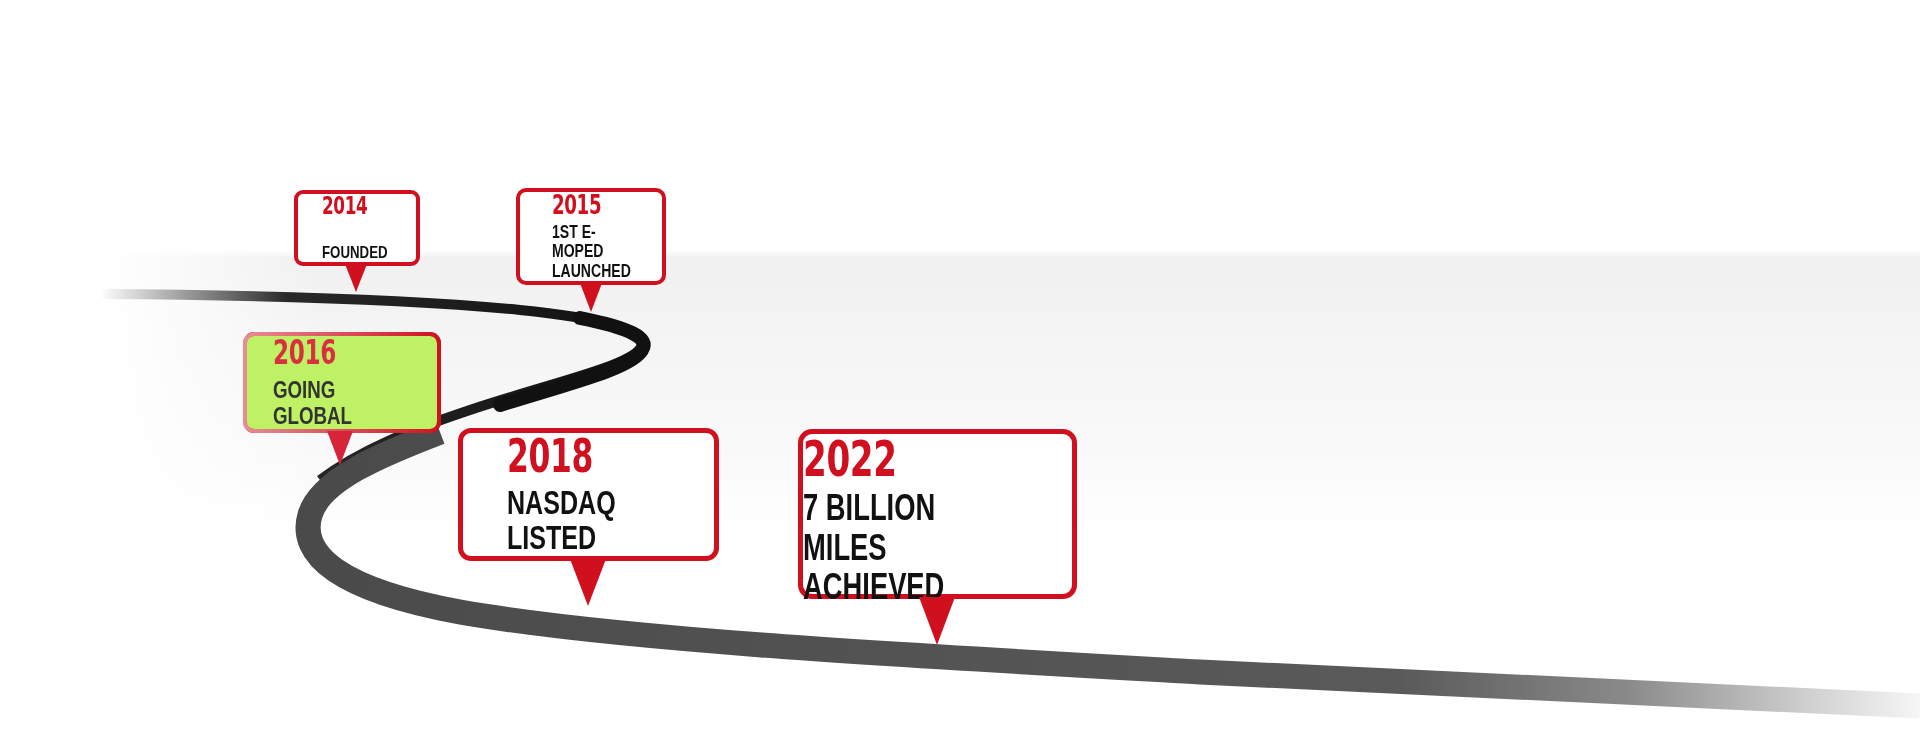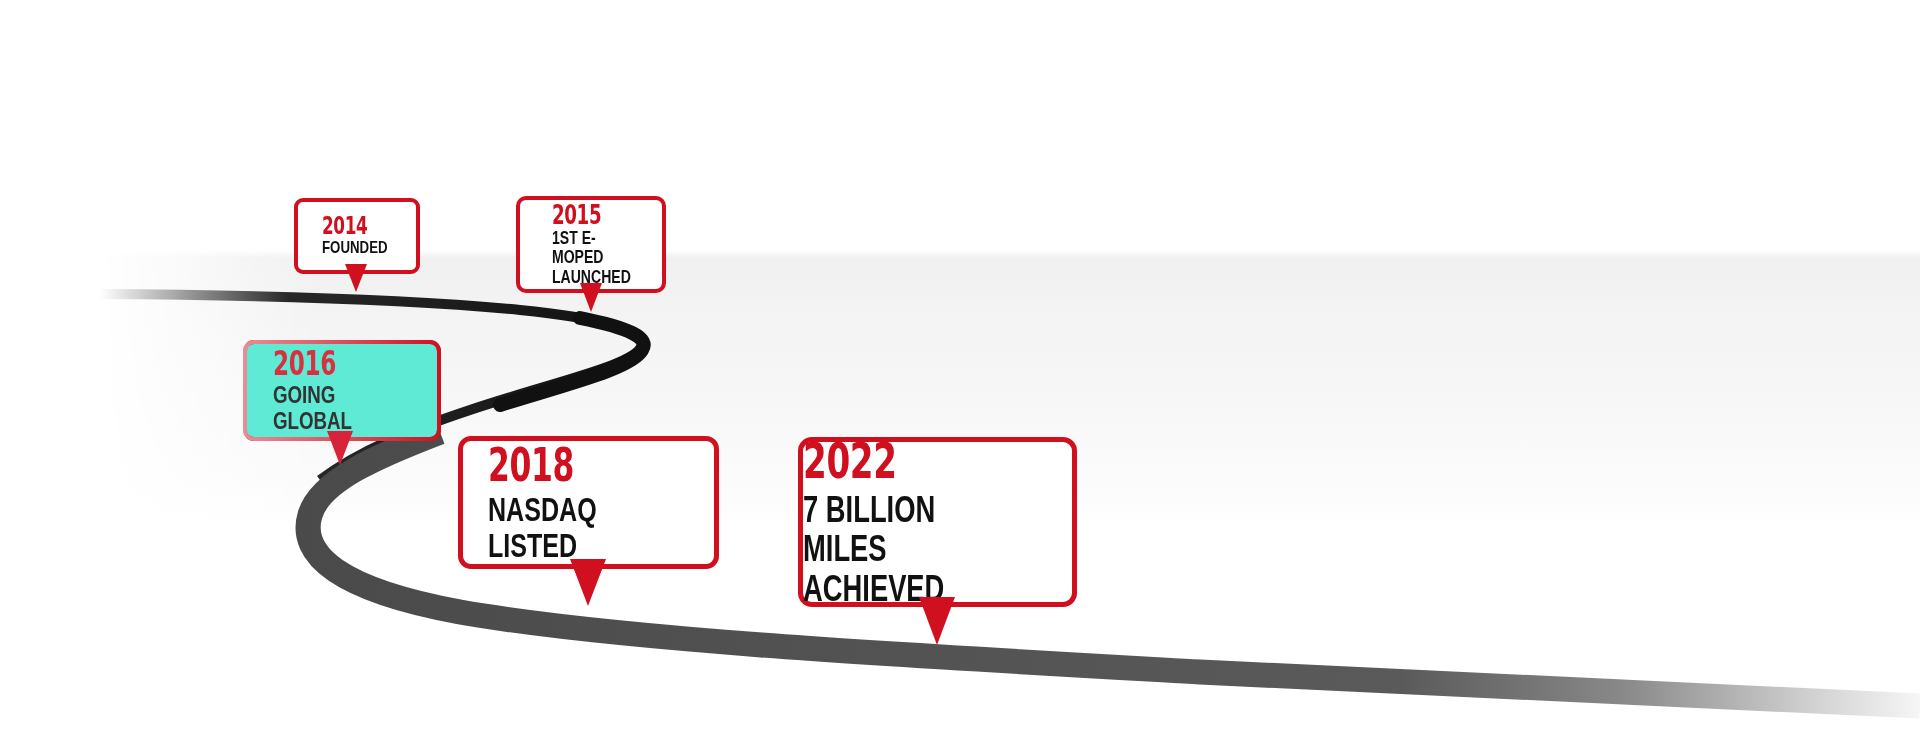--- a/index.html
+++ b/index.html
@@ -32,28 +32,28 @@
     }
     svg.road {
       position: absolute;
       left: 0; top: 0;
     }
     .marker {
       position: absolute;
     }
     .bubble {
       position: absolute;
-      left: 0; top: 8px;
+      left: 0; top: 0;
       box-sizing: border-box;
       background: #ffffff;
       border-style: solid;
       border-color: #d0101e;
       display: flex;
       flex-direction: column;
-      justify-content: center;
+      justify-content: space-between;
     }
     .pointer {
       position: absolute;
       width: 0; height: 0;
       border-left-style: solid;
       border-right-style: solid;
       border-top-style: solid;
       border-left-color: transparent;
       border-right-color: transparent;
       border-top-color: #d0101e;
@@ -88,41 +88,41 @@
     .m2015 .year { font-size: 26px; transform: scaleX(0.78); }
     .m2015 .label { font-size: 18px; transform: scaleX(0.78); margin-top: 1px; }
     .m2015 .pointer { left: 64px; top: 95px; border-left-width: 11px; border-right-width: 11px; border-top-width: 29px; }
 
     
     .m2016 { left: 243px; top: 332px; }
     .m2016 .bubble {
       width: 198px; height: 101px; border-width: 4px; border-radius: 11px; padding-left: 26px;
       border-color: #d0101e;
       border-left-color: #e28b93;
-      background: #5eead4;
+      background: #bef264;
     }
     .m2016 .bubble::before {
       content: "";
       position: absolute;
       left: -4px; top: -4px; right: -4px; bottom: -4px;
       border-radius: 11px;
       border: 4px solid transparent;
       background: linear-gradient(to right, #e68e96, #d0101e) border-box;
       -webkit-mask: linear-gradient(#000 0 0) padding-box, linear-gradient(#000 0 0);
       -webkit-mask-composite: xor;
       mask-composite: exclude;
       pointer-events: none;
     }
     .m2016 .year { font-size: 33px; transform: scaleX(0.78); color: #d8303f; }
     .m2016 .label { font-size: 24px; transform: scaleX(0.78); margin-top: 2px; color: #333333; }
     .m2016 .pointer { left: 84px; top: 99px; border-left-width: 13px; border-right-width: 13px; border-top-width: 34px; border-top-color: #d7243a; }
 
     
     .m2018 { left: 458px; top: 428px; }
-    .m2018 .bubble { width: 261px; height: 133px; border-width: 5px; border-radius: 13px; padding-left: 25px; }
+    .m2018 .bubble { width: 261px; height: 133px; border-width: 5px; border-radius: 13px; padding-left: 44px; }
     .m2018 .year { font-size: 46px; transform: scaleX(0.76); }
     .m2018 .label { font-size: 33px; transform: scaleX(0.76); margin-top: 4px; }
     .m2018 .pointer { left: 112px; top: 131px; border-left-width: 18px; border-right-width: 18px; border-top-width: 47px; }
 
     
     .m2022 { left: 798px; top: 429px; }
     .m2022 .bubble { width: 279px; height: 170px; border-width: 5px; border-radius: 14px; }
     .m2022 .year { font-size: 50px; transform: scaleX(0.76); }
     .m2022 .label { font-size: 36px; transform: scaleX(0.76); margin-top: 4px; line-height: 1.1; }
     .m2022 .pointer { left: 121px; top: 168px; border-left-width: 18px; border-right-width: 18px; border-top-width: 48px; }

